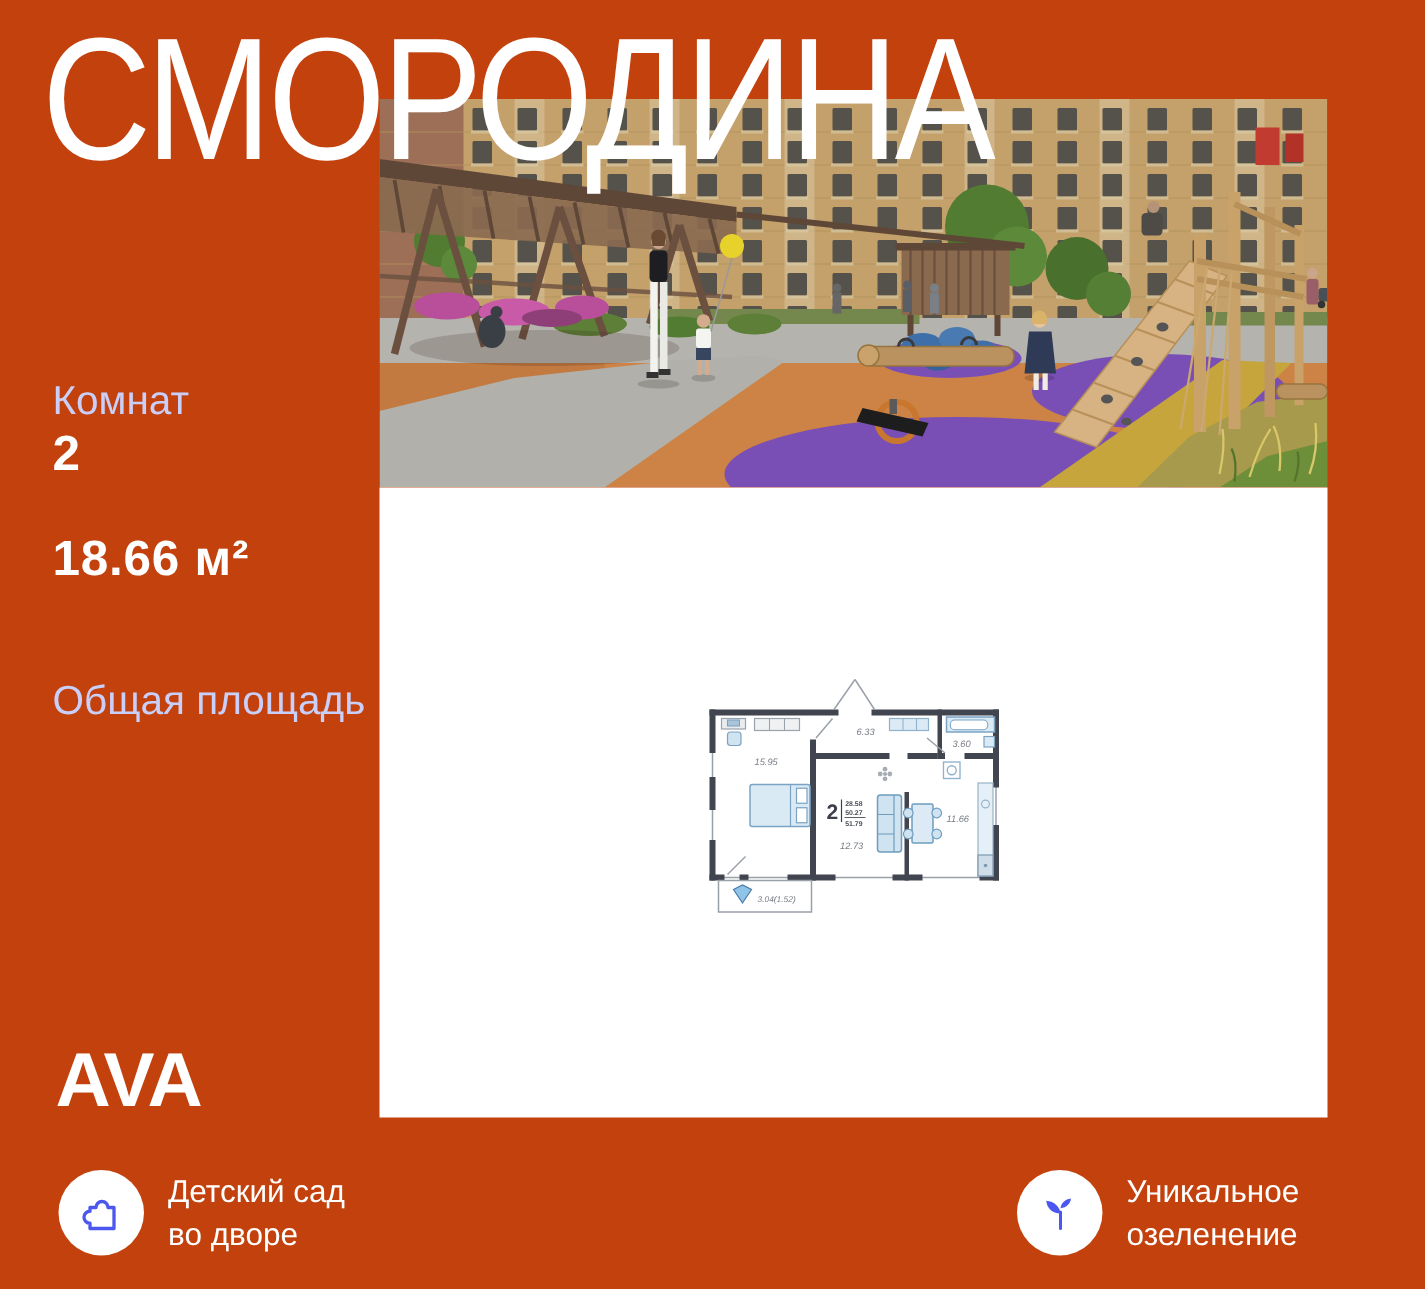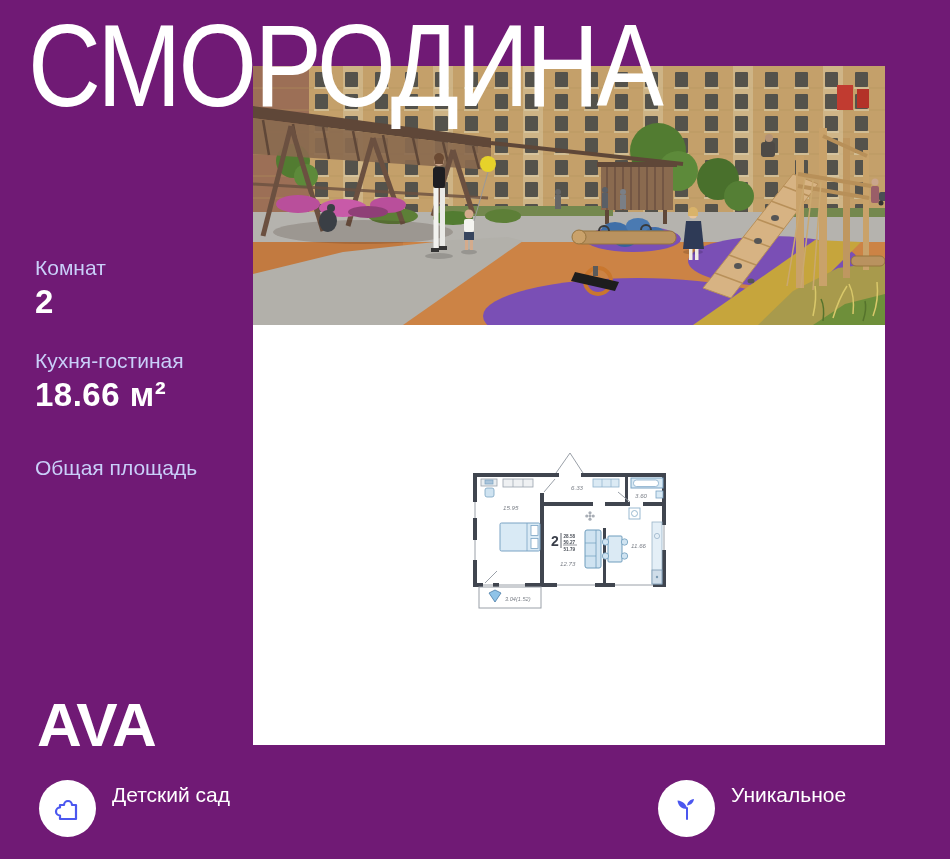--- a/index.html
+++ b/index.html
@@ -1,38 +1,38 @@
 <!DOCTYPE html>
 <html><head>
 <meta charset="utf-8">
 <style>
   html,body{margin:0;padding:0;}
   .page{
     position:relative;width:950px;height:859px;overflow:hidden;
-    background:#701a75;font-family:"Liberation Sans",sans-serif;
+    background:#c2410c;font-family:"Liberation Sans",sans-serif;
   }
   .title{
     position:absolute;left:28px;top:8px;z-index:5;
     color:#fff;font-size:116px;font-weight:400;line-height:1;
     letter-spacing:-3px;transform:scaleX(.87);transform-origin:left top;
     white-space:nowrap;
   }
   .photo{position:absolute;left:253px;top:66px;width:632px;height:259px;z-index:1;overflow:hidden;}
   .panel{position:absolute;left:253px;top:325px;width:632px;height:420px;background:#fff;z-index:1;}
   .plan{position:absolute;left:202px;top:125px;width:230px;height:170px;}
   .stat{position:absolute;left:35px;z-index:4;}
-  .stat .lbl{font-size:21px;line-height:23px;color:#c9cff9;font-weight:400;}
+  .stat .lbl{font-size:27px;line-height:23px;color:#c9cff9;font-weight:400;}
   .stat .val{font-size:33px;line-height:35px;color:#fff;font-weight:700;margin-top:5px;letter-spacing:.5px;}
   .stat1{top:256px;} .stat2{top:349px;} .stat3{top:440px;margin-top:16px;}
   .logo{
     position:absolute;left:37px;top:694px;z-index:4;color:#fff;
-    font-size:62px;font-weight:700;letter-spacing:-1px;line-height:1;
+    font-size:51px;font-weight:700;letter-spacing:-1px;line-height:1;
   }
   .feature{position:absolute;top:780px;display:flex;align-items:flex-start;gap:16px;z-index:4;}
-  .f1{left:39px;} .f2{left:348px;} .f3{left:658px;}
+  .f1{left:39px;} .f2{left:348px;} .f3{left:678px;}
   .fcircle{
     width:57px;height:57px;border-radius:50%;background:#fff;flex:0 0 auto;
     display:flex;align-items:center;justify-content:center;
   }
   .ftext{color:#fff;font-size:21px;line-height:29px;font-weight:400;}
   .plan text{font-family:"Liberation Sans",sans-serif;}
   .roomlbl{fill:#7a7f87;font-size:6.2px;font-style:italic;}
   .balclbl{fill:#7a7f87;font-size:5.6px;font-style:italic;}
   .sumnum{fill:#4a4f58;font-size:4.6px;font-weight:700;}
 </style>
@@ -623,47 +623,48 @@
         </g>
       </svg>
     </div>
   </div>
 
   <div class="stat stat1">
     <div class="lbl">Комнат</div>
     <div class="val">2</div>
   </div>
   <div class="stat stat2">
-    <div class="lbl">Кухня-гостиная</div>
     <div class="val">18.66 м²</div>
   </div>
   <div class="stat stat3">
     <div class="lbl">Общая площадь</div>
   </div>
 
   <div class="logo">AVA</div>
 
   <div class="feature f1">
     <div class="fcircle">
       <svg width="34" height="34" viewBox="0 0 34 34">
         <path d="M9 13 h4 a4 4 0 1 1 8 0 h4 v14 h-16 v-3.5 a4 4 0 1 1 0 -8 z" fill="none" stroke="#4b57ef" stroke-width="2.2" stroke-linejoin="round"></path>
       </svg>
     </div>
     <div class="ftext">
       <div>Детский сад</div>
+      <div>во дворе</div>
     </div>
   </div>
 
 
   <div class="feature f3">
     <div class="fcircle">
       <svg width="34" height="34" viewBox="0 0 34 34">
         <path d="M17 27 C17 22 17 19 17 16" fill="none" stroke="#4b57ef" stroke-width="2" stroke-linecap="round"></path>
         <path d="M17 17 C11.5 17 8 13.5 7.5 8.5 C13 9 16.5 12.5 17 17 z" fill="#4b57ef"></path>
         <path d="M17 13.5 C21 13 23.5 10.5 24 7 C20 7.5 17.5 10 17 13.5 z" fill="#4b57ef"></path>
       </svg>
     </div>
     <div class="ftext">
       <div>Уникальное</div>
+      <div>озеленение</div>
     </div>
   </div>
 
 </div>
 
 </body></html>

